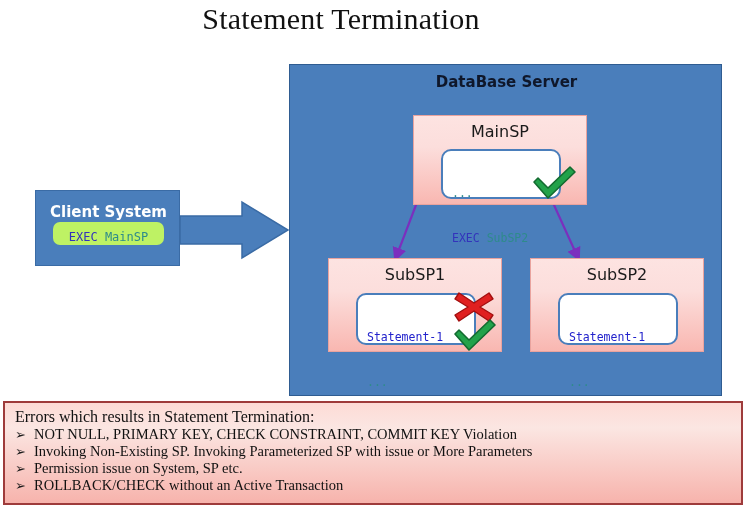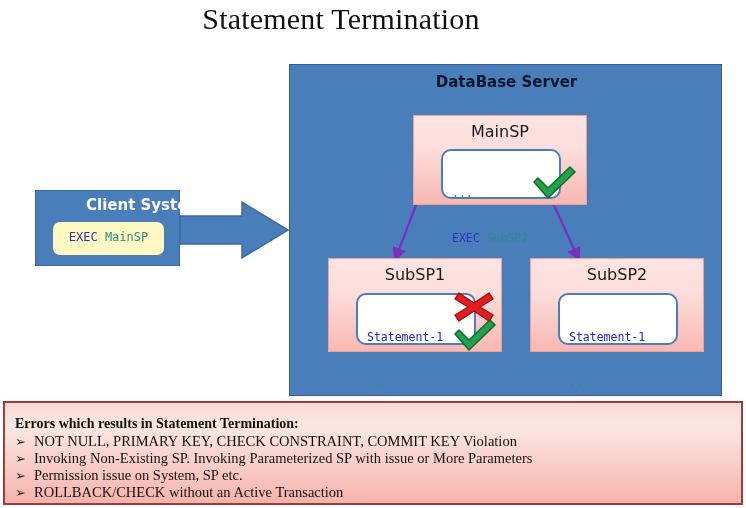--- a/index.html
+++ b/index.html
@@ -37,36 +37,35 @@
     top: 190px;
     width: 145px;
     height: 76px;
     background: #4a7ebb;
     border: 1px solid #3a6ba5;
     box-sizing: border-box;
   }
   #client-system-title {
     position: absolute;
     left: 0;
-    top: 5px;
+    top: 12px;
     width: 145px;
     text-align: center;
     color: #ffffff;
     font-size: 15px;
     font-weight: bold;
     font-family: "DejaVu Sans", sans-serif;
-    padding-left: 36px;
   }
   #client-code-box {
     position: absolute;
     left: 17px;
     top: 31px;
     width: 111px;
-    height: 33px;
-    background: #fef9c3;
+    height: 23px;
+    background: #bef264;
     border-radius: 7px;
     box-sizing: border-box;
   }
   #client-code-line {
     position: absolute;
     left: 0;
     top: 8px;
     width: 111px;
     text-align: center;
     font-family: "DejaVu Sans Mono", monospace;
@@ -170,24 +169,24 @@
     width: 740px;
     height: 104px;
     background: linear-gradient(to bottom, #fddbd6 0%, #fbe6e2 25%, #f7b3ac 100%);
     border: 2px solid #9e3b3b;
     box-sizing: border-box;
     font-family: "Liberation Serif", serif;
     color: #111111;
     padding: 4px 6px 0 6px;
   }
   #errors-heading {
-    font-size: 14px;
-    font-weight: bold;
+    font-size: 16px;
+    font-weight: normal;
     line-height: 18px;
-    margin: 8px 0 0 4px;
+    margin: 1px 0 0 4px;
   }
   .error-item {
     display: flex;
     align-items: baseline;
     font-size: 14.5px;
     line-height: 17px;
     margin-left: 4px;
   }
   .error-bullet {
     width: 19px;

